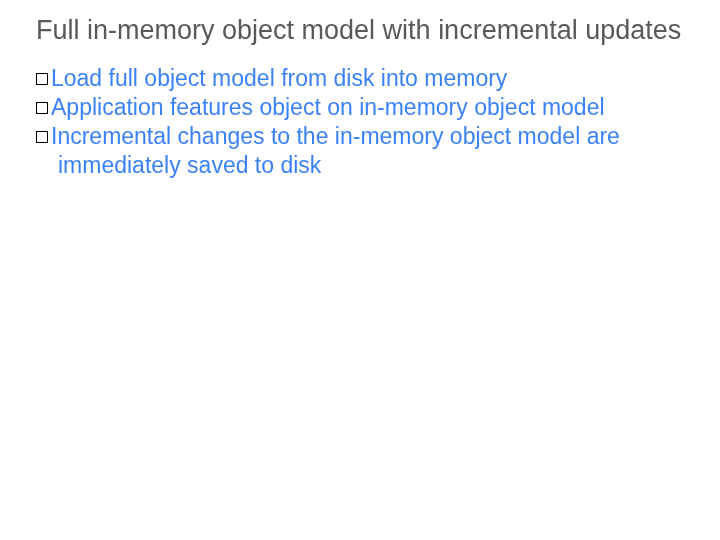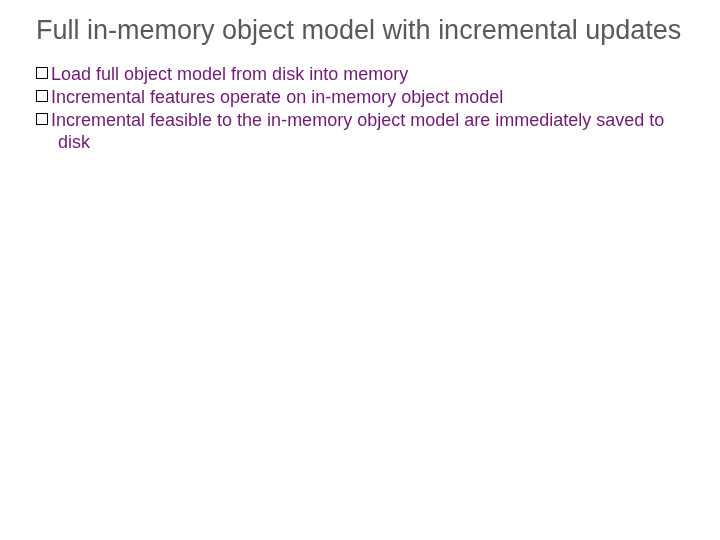--- a/index.html
+++ b/index.html
@@ -19,23 +19,23 @@
   }
   .title {
     font-size: 27px;
     line-height: 1.2;
     color: #595959;
     font-weight: 400;
     letter-spacing: 0px;
     margin: 0 0 18px 0;
   }
   .bullets {
-    font-size: 18px;
+    font-size: 23px;
     line-height: 1.22;
-    color: #701a75;
+    color: #3b82f6;
   }
   .bullet {
     margin: 0 0 1px 0;
     padding-left: 22px;
     text-indent: -22px;
   }
   .box {
     display: inline-block;
     width: 12px;
     height: 12px;
@@ -50,19 +50,19 @@
 </head>
 <body>
 
 <div class="slide">
   <h1 class="title">Full in-memory object model with incremental updates</h1>
   <div class="bullets">
     <div class="bullet">
       <span class="box"></span><span>Load full object model from disk into memory</span>
     </div>
     <div class="bullet">
-      <span class="box"></span><span>Incremental features operate on in-memory object model</span>
+      <span class="box"></span><span>Application features object on in-memory object model</span>
     </div>
     <div class="bullet">
-      <span class="box"></span><span>Incremental feasible to the in-memory object model are immediately saved to disk</span>
+      <span class="box"></span><span>Incremental changes to the in-memory object model are immediately saved to disk</span>
     </div>
   </div>
 </div>
 
 </body></html>

